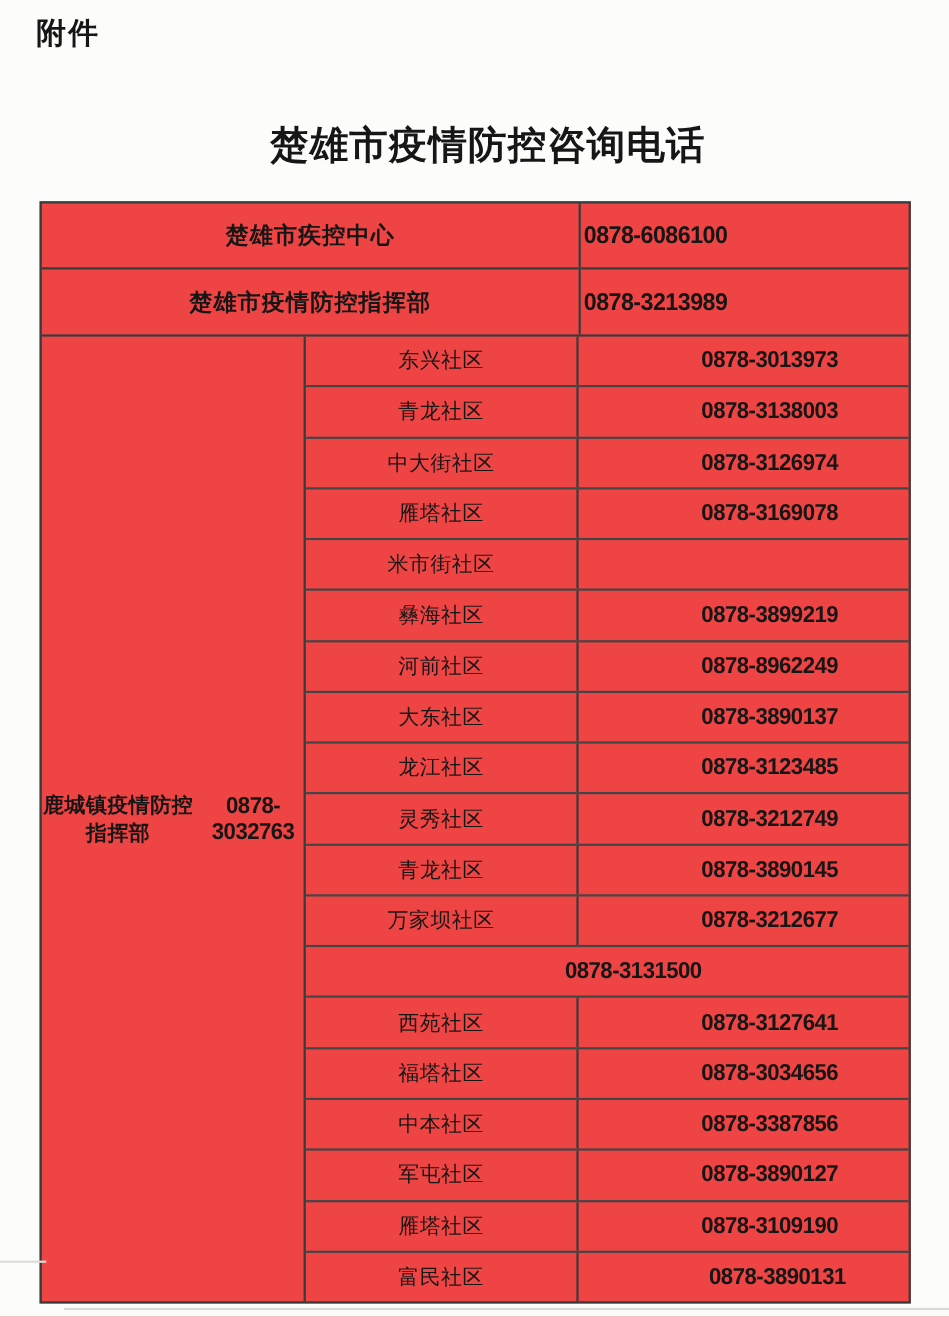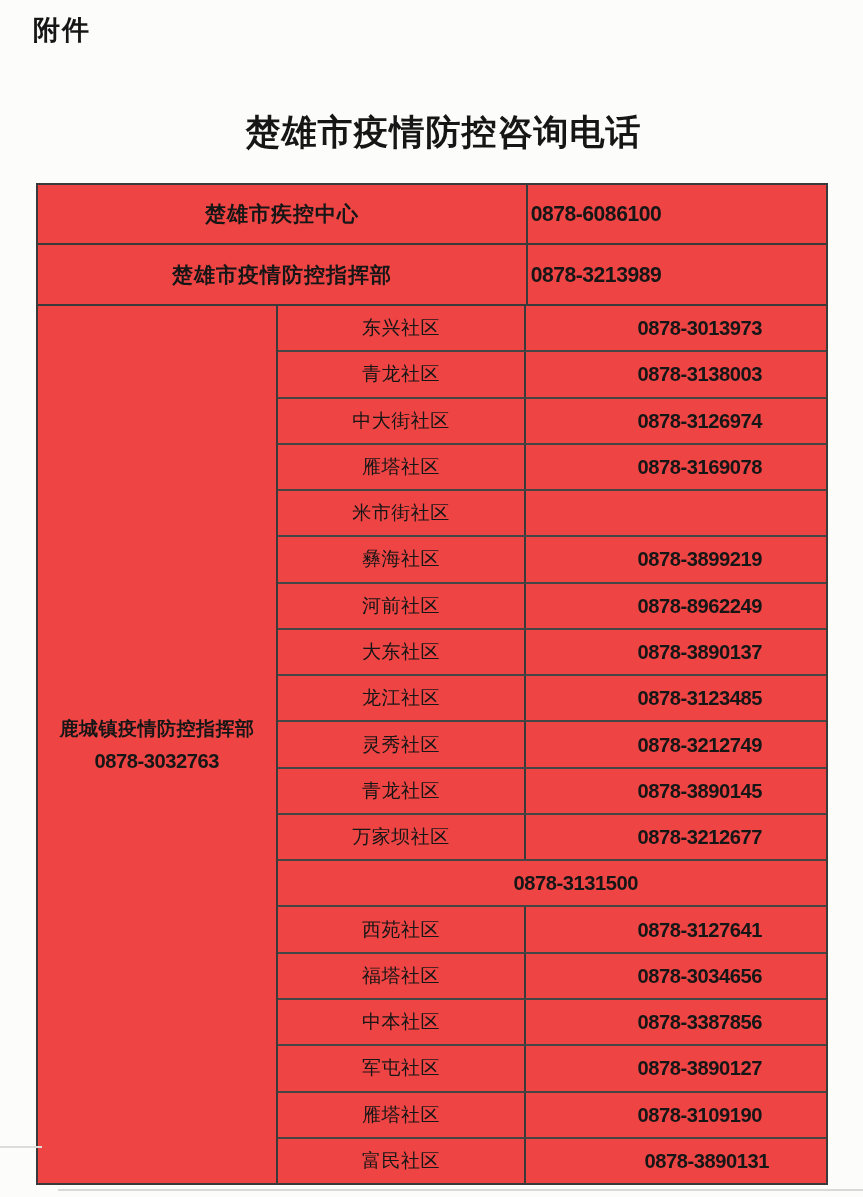--- a/index.html
+++ b/index.html
@@ -32,21 +32,21 @@
     width:488px;flex:0 0 auto;border-right:2px solid #3a3a3a;
     display:flex;align-items:center;justify-content:center;
     font-size:21px;font-weight:700;letter-spacing:1px;
   }
   .top-row .phone-cell{
     flex:1;display:flex;align-items:center;justify-content:flex-start;
   }
   .bottom-section{flex:1;display:flex;min-height:0;}
   .merged-cell{
     width:238px;flex:0 0 auto;border-right:2px solid #3a3a3a;
-    display:flex;flex-direction:column;align-items:center;justify-content:center;
+    display:flex;flex-direction:row;align-items:center;justify-content:center;
     gap:7px;text-align:center;
   }
   .merged-line1{font-size:19px;font-weight:600;letter-spacing:0.5px;}
   .merged-line2{font-size:21px;font-weight:700;}
   .community-col{flex:1;display:flex;flex-direction:column;min-width:0;}
   .c-row{
     flex:1;display:flex;border-bottom:2px solid #454545;min-height:0;
   }
   .c-row:last-child{border-bottom:none;gap:13px;}
   .c-row .name-cell{

